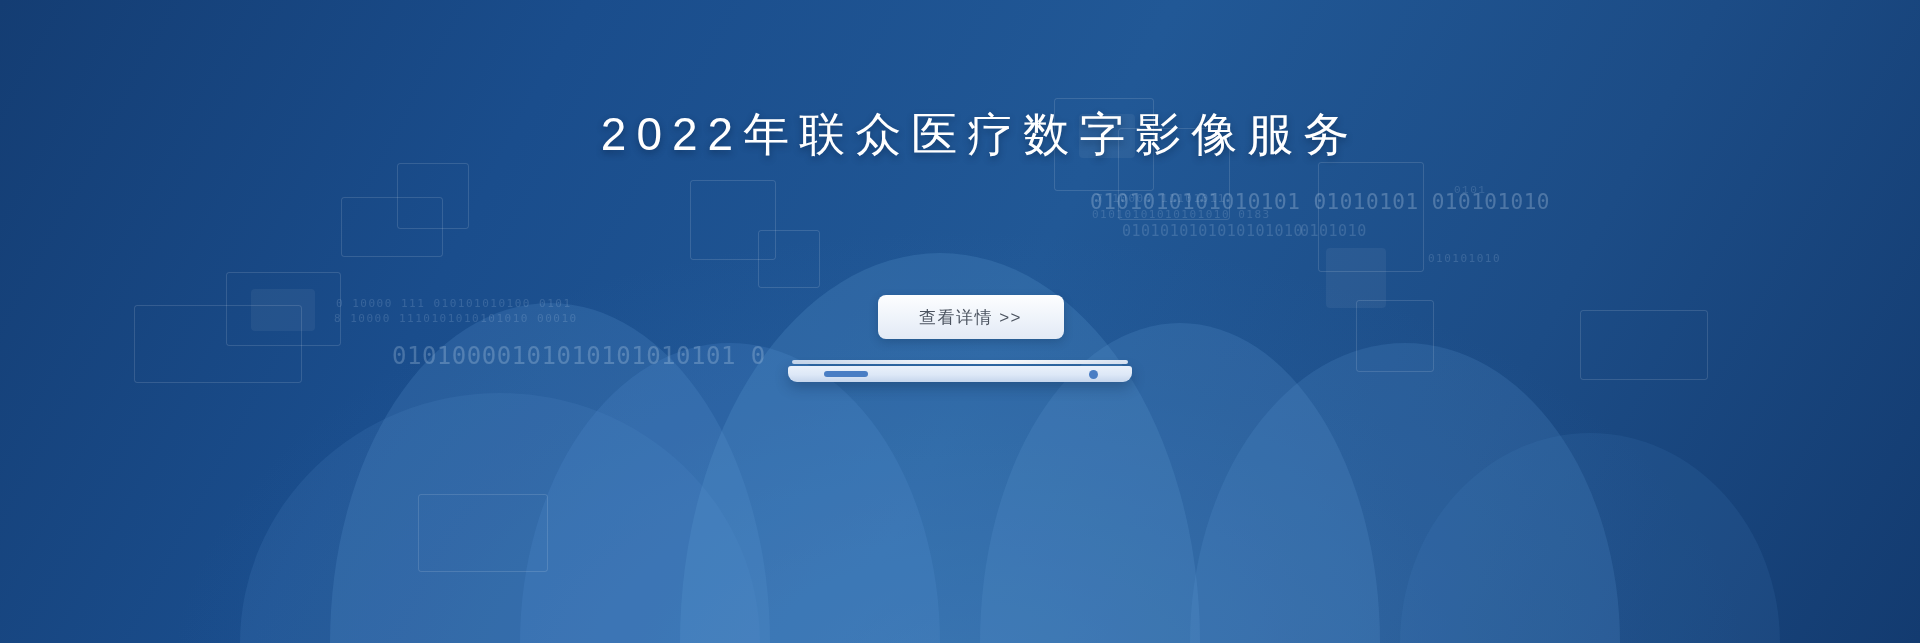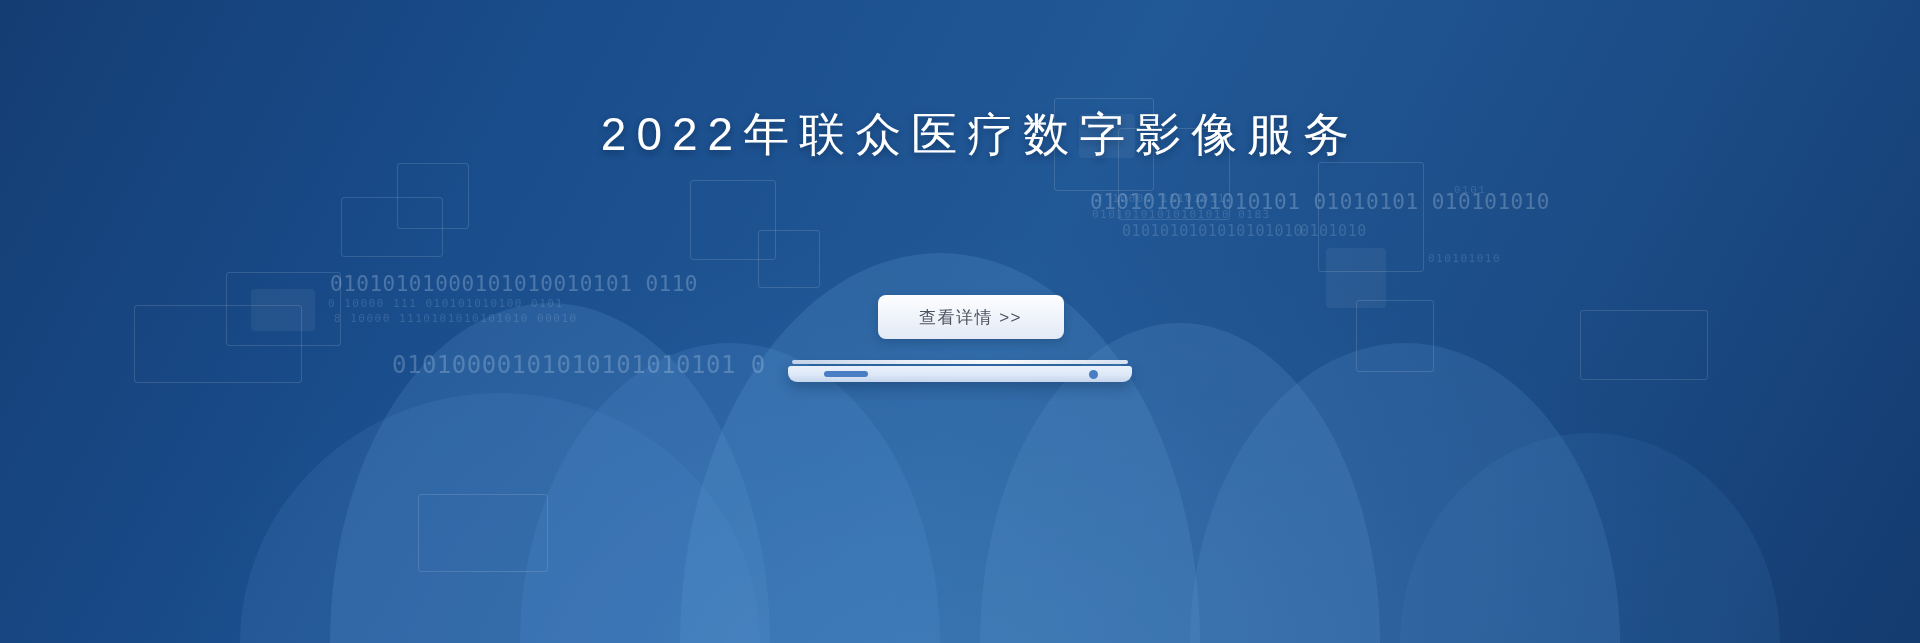--- a/index.html
+++ b/index.html
@@ -28,21 +28,21 @@
     position:absolute;
     color:rgba(214,232,250,0.20);
     font-family:"DejaVu Sans Mono","Liberation Mono",monospace;
     white-space:nowrap;
     letter-spacing:0.5px;
     user-select:none;
   }
   .binary.b-big{ font-size:21px; color:rgba(219,235,250,0.26); }
   .binary.b-mid{ font-size:15px; color:rgba(214,232,250,0.17); }
   .binary.b-sm { font-size:11px; color:rgba(210,228,248,0.16); letter-spacing:1.5px; }
-  .binary.b-xl { font-size:24px; color:rgba(222,238,252,0.24);margin-top:9px; }
+  .binary.b-xl { font-size:24px; color:rgba(222,238,252,0.24); }
 
   
   .clouds{ position:absolute; left:0; right:0; bottom:0; height:470px; }
   .cloud{
     position:absolute;
     border-radius:50% 50% 0 0 / 100% 100% 0 0;
     bottom:0;
   }
 
   
@@ -161,22 +161,21 @@
 
   <div class="geo" style="left:1054px; top:98px; width:100px; height:93px;"></div>
   <div class="geo-fill" style="left:1079px; top:114px; width:56px; height:44px;"></div>
   <div class="geo" style="left:1118px; top:128px; width:112px; height:92px;"></div>
 
   <div class="geo" style="left:1318px; top:162px; width:106px; height:110px;"></div>
   <div class="geo-fill" style="left:1326px; top:248px; width:60px; height:60px;"></div>
   <div class="geo" style="left:1356px; top:300px; width:78px; height:72px;"></div>
   <div class="geo" style="left:1580px; top:310px; width:128px; height:70px;"></div>
 
-  <div class="binary b-big" style="left:330px; top:272px;">01010101000101010010101 0110</div>
-  <div class="binary b-sm" style="left:328px; top:297px;">0 10000 111      010101010100    0101</div>
+  <div class="binary b-sm" style="left:336px; top:297px;">0 10000 111      010101010100    0101</div>
   <div class="binary b-sm" style="left:334px; top:312px;">8 10000 1110101010101010 00010</div>
   <div class="binary b-xl" style="left:392px; top:342px;">01010000101010101010101 0</div>
 
   <div class="binary b-big" style="left:1090px; top:168px;margin-top:22px;">0101010101010101 01010101 010101010</div>
   <div class="binary b-sm" style="left:1096px; top:192px;">7 10000 11101011</div>
   <div class="binary b-sm" style="left:1092px; top:208px;">01010101010101010 0183</div>
   <div class="binary b-mid" style="left:1122px; top:222px;">0101010101010101010</div>
   <div class="binary b-mid" style="left:1300px; top:222px;">0101010</div>
   <div class="binary b-sm" style="left:1428px; top:240px;margin-top:12px;">010101010</div>
   <div class="binary b-sm" style="left:1454px; top:184px;font-family:Liberation Mono, monospace;">0101</div>

